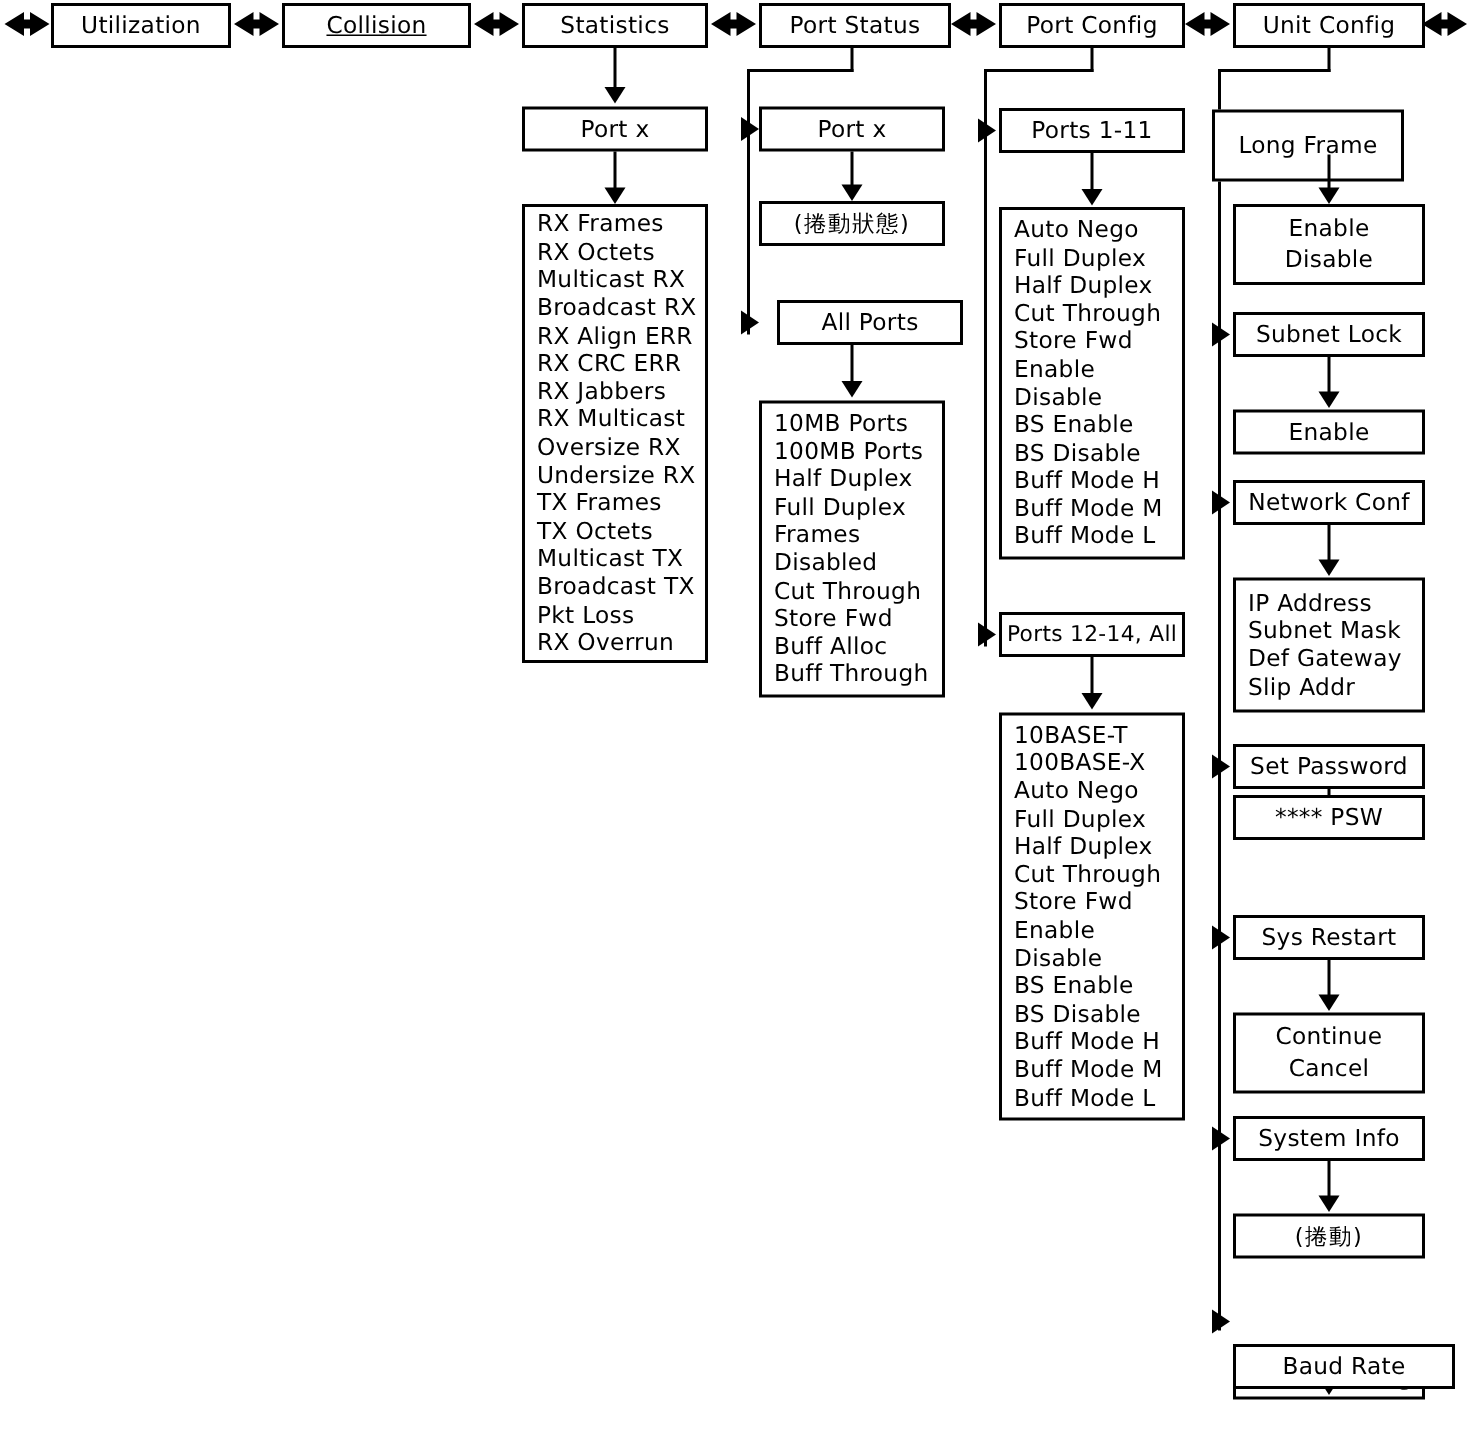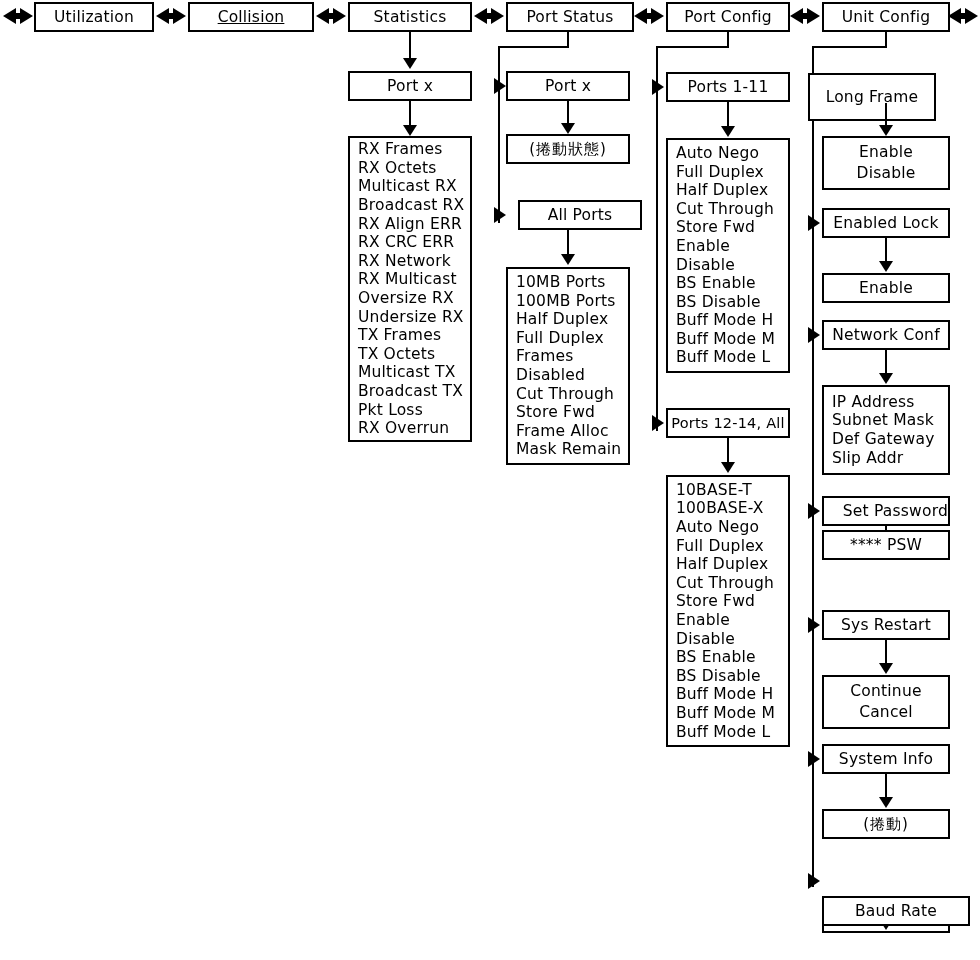--- a/index.html
+++ b/index.html
@@ -194,21 +194,21 @@
 <div class="vline" style="left:409px; top:101px; height:26px;"></div>
 <div class="arrow-down" style="left:403px; top:125px;"></div>
 
 <div class="box listbox" style="left:348px; top:136px; width:124px; height:306px;">
   <span class="li">RX Frames</span>
   <span class="li">RX Octets</span>
   <span class="li">Multicast RX</span>
   <span class="li">Broadcast RX</span>
   <span class="li">RX Align ERR</span>
   <span class="li">RX CRC ERR</span>
-  <span class="li">RX Network</span>
+  <span class="li">RX Jabbers</span>
   <span class="li">RX Multicast</span>
   <span class="li">Oversize RX</span>
   <span class="li">Undersize RX</span>
   <span class="li">TX Frames</span>
   <span class="li">TX Octets</span>
   <span class="li">Multicast TX</span>
   <span class="li">Broadcast TX</span>
   <span class="li">Pkt Loss</span>
   <span class="li">RX Overrun</span>
 </div>
@@ -239,22 +239,22 @@
 
 <div class="box listbox" style="left:506px; top:267px; width:124px; height:198px;">
   <span class="li">10MB Ports</span>
   <span class="li">100MB Ports</span>
   <span class="li">Half Duplex</span>
   <span class="li">Full Duplex</span>
   <span class="li">Frames</span>
   <span class="li">Disabled</span>
   <span class="li">Cut Through</span>
   <span class="li">Store Fwd</span>
-  <span class="li">Frame Alloc</span>
-  <span class="li">Mask Remain</span>
+  <span class="li">Buff Alloc</span>
+  <span class="li">Buff Through</span>
 </div>
 
 <div class="vline" style="left:727px; top:32px; height:16px;"></div>
 <div class="hline" style="left:656px; top:46px; width:73px;"></div>
 <div class="vline" style="left:656px; top:46px; height:385px;"></div>
 
 <div class="arrow-right" style="left:652px; top:79px;"></div>
 <div class="box" style="left:666px; top:72px; width:124px; height:30px;">
   <span class="li">Ports 1-11</span>
 </div>
@@ -312,21 +312,21 @@
 </div>
 <div class="vline" style="left:885px; top:103px; height:24px;"></div>
 <div class="arrow-down" style="left:879px; top:125px;"></div>
 <div class="box centerlist" style="left:822px; top:136px; width:128px; height:54px;">
   <span class="li">Enable</span>
   <span class="li">Disable</span>
 </div>
 
 <div class="arrow-right" style="left:808px; top:215px;"></div>
 <div class="box" style="left:822px; top:208px; width:128px; height:30px;">
-  <span class="li">Enabled Lock</span>
+  <span class="li">Subnet Lock</span>
 </div>
 <div class="vline" style="left:885px; top:238px; height:25px;"></div>
 <div class="arrow-down" style="left:879px; top:261px;"></div>
 <div class="box centerlist" style="left:822px; top:273px; width:128px; height:30px;">
   <span class="li">Enable</span>
 </div>
 
 <div class="arrow-right" style="left:808px; top:327px;"></div>
 <div class="box" style="left:822px; top:320px; width:128px; height:30px;">
   <span class="li">Network Conf</span>
@@ -334,21 +334,21 @@
 <div class="vline" style="left:885px; top:350px; height:25px;"></div>
 <div class="arrow-down" style="left:879px; top:373px;"></div>
 <div class="box listbox" style="left:822px; top:385px; width:128px; height:90px;">
   <span class="li">IP Address</span>
   <span class="li">Subnet Mask</span>
   <span class="li">Def Gateway</span>
   <span class="li">Slip Addr</span>
 </div>
 
 <div class="arrow-right" style="left:808px; top:503px;"></div>
-<div class="box" style="left:822px; top:496px; width:128px; height:30px;align-items:flex-end;">
+<div class="box" style="left:822px; top:496px; width:128px; height:30px;">
   <span class="li">Set Password</span>
 </div>
 <div class="vline" style="left:885px; top:526px; height:25px;"></div>
 <div class="arrow-down" style="left:879px; top:549px;"></div>
 <div class="box" style="left:822px; top:530px; width:128px; height:30px;">
   <span class="li">**** PSW</span>
 </div>
 
 <div class="arrow-right" style="left:808px; top:617px;"></div>
 <div class="box" style="left:822px; top:610px; width:128px; height:30px;">

